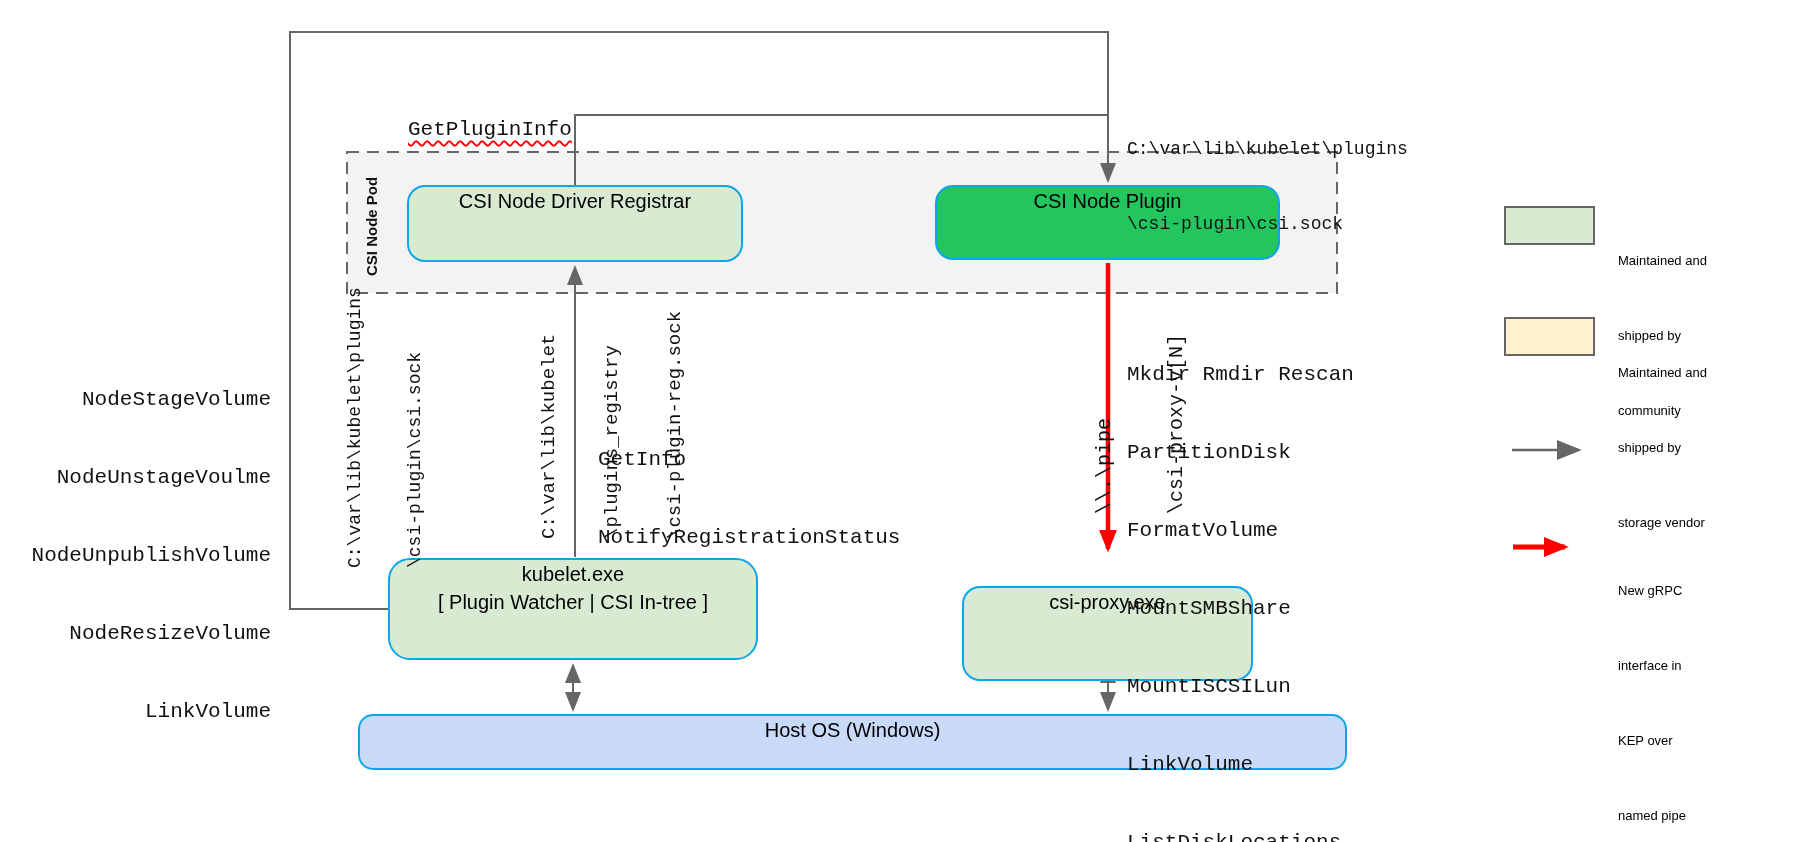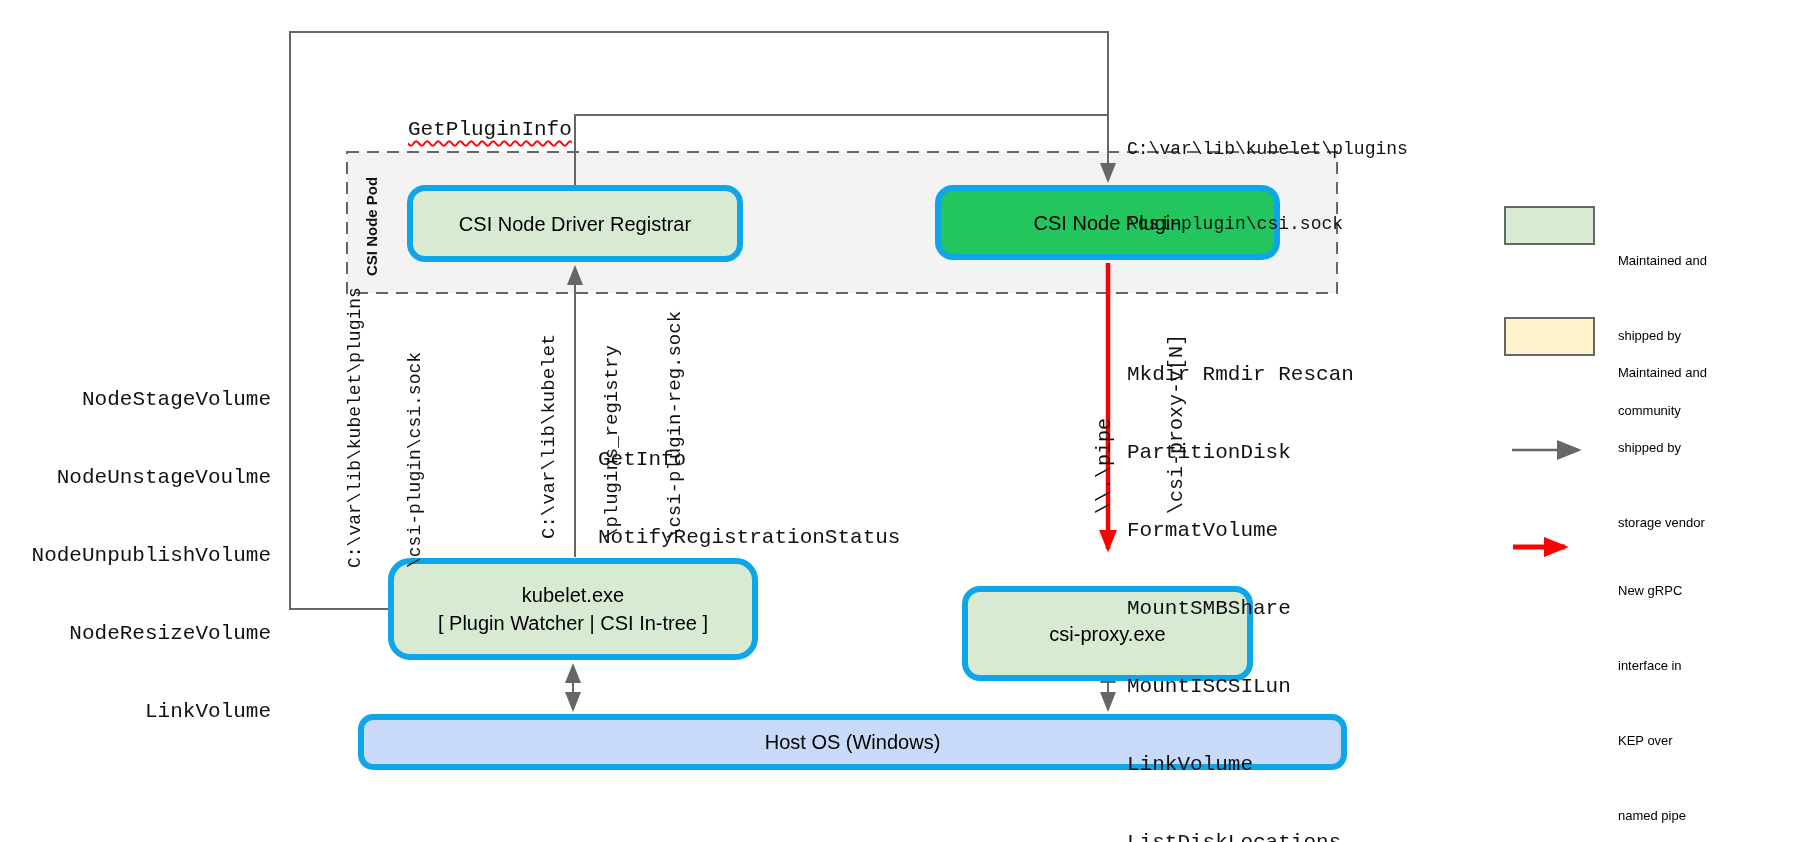--- a/index.html
+++ b/index.html
@@ -5,22 +5,22 @@
   html,body { margin:0; padding:0; background:#fff; }
   .canvas {
     position:relative; width:1818px; height:842px; background:#ffffff;
     font-family:"Liberation Sans","DejaVu Sans",sans-serif; color:#000;
     overflow:hidden;
   }
   svg.lines { position:absolute; left:0; top:0; z-index:1; }
   .mono { font-family:"Liberation Mono","DejaVu Sans Mono",monospace; color:#111; }
   .box {
     position:absolute; z-index:2; box-sizing:border-box;
-    border:6px solid #0ea5e9; display:flex; flex-direction:column;
-    align-items:center; justify-content:center; text-align:center;
+    border:2px solid #0ea5e9; display:flex; flex-direction:column;
+    align-items:center; text-align:center;
     font-size:20px; line-height:28px;
   }
   .green  { background:#d9ead3; }
   .yellow { background:#22c55e; }
   .blue   { background:#c9daf8; }
   .r18 { border-radius:18px; }
   .r22 { border-radius:22px; }
   .r9  { border-radius:9px; }
   .txt { position:absolute; z-index:3; white-space:pre; }
   .list21 { font-size:21px; line-height:26px; }

